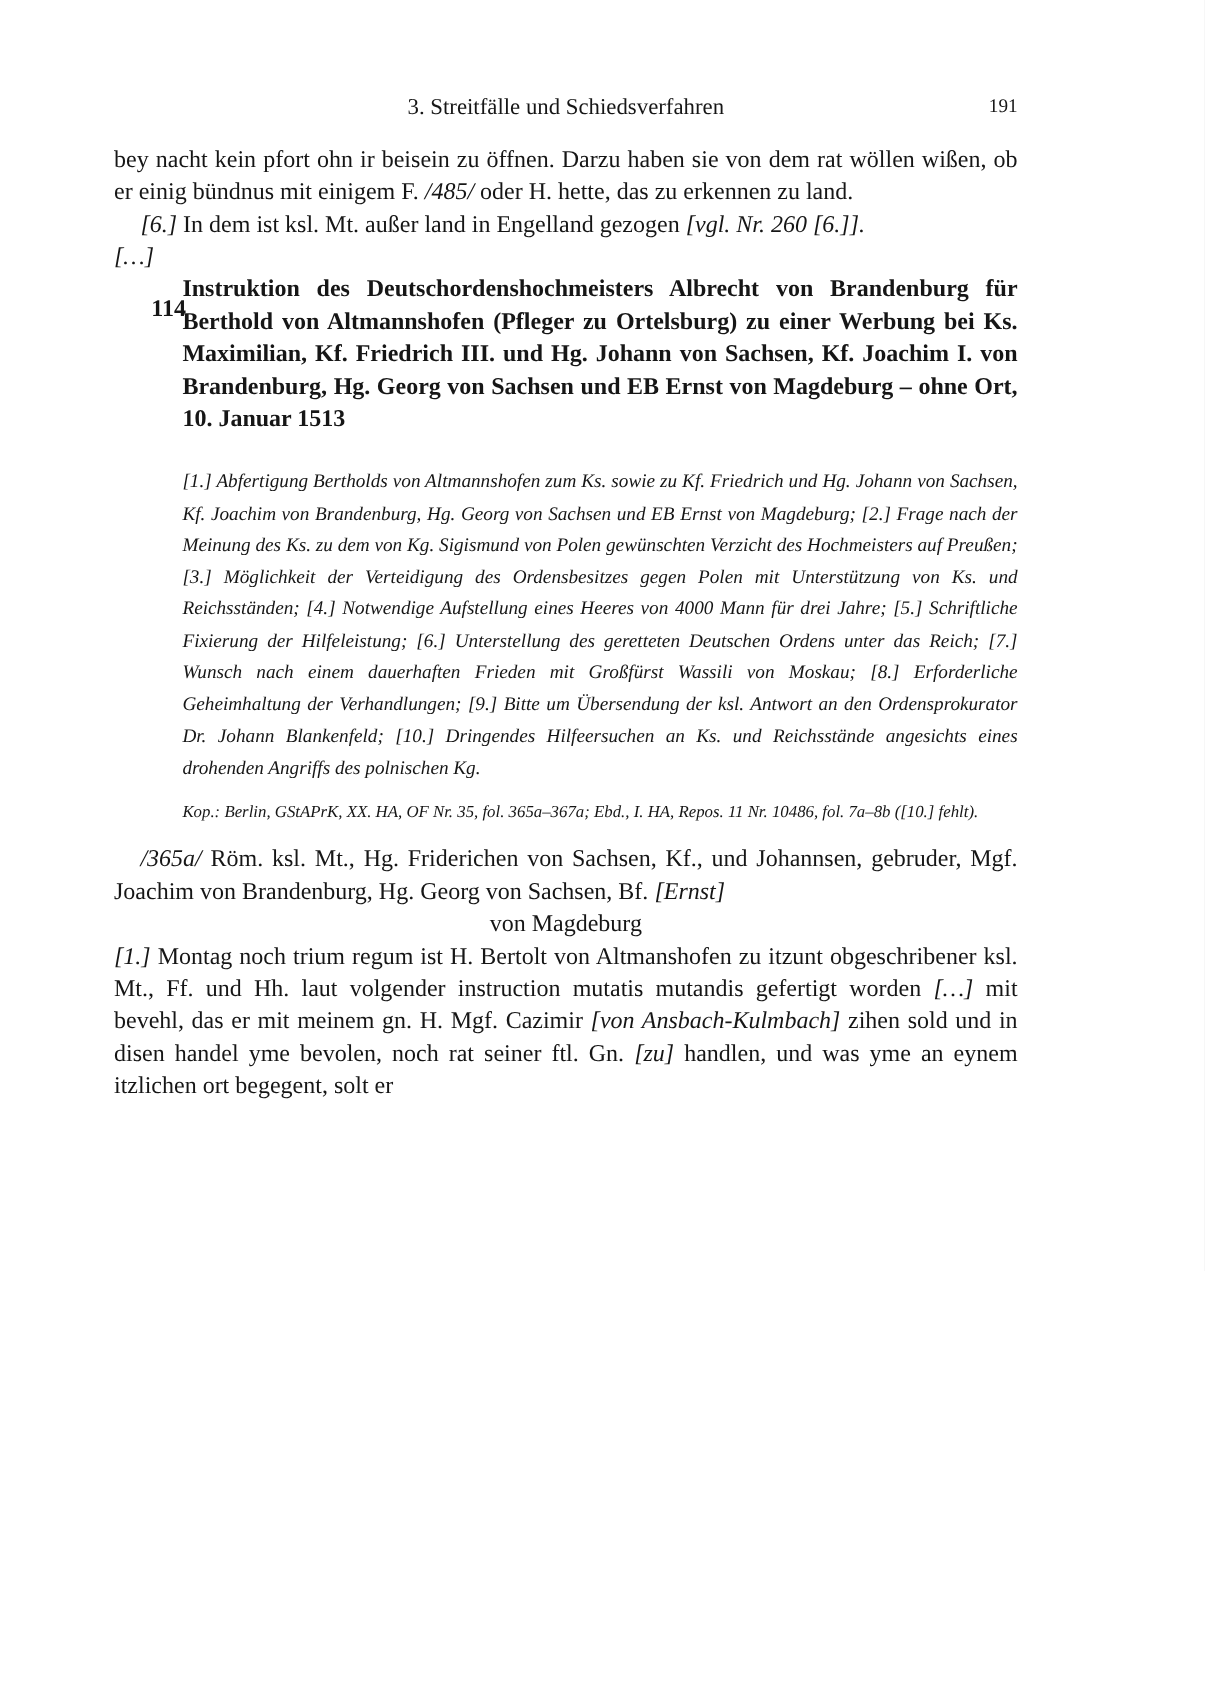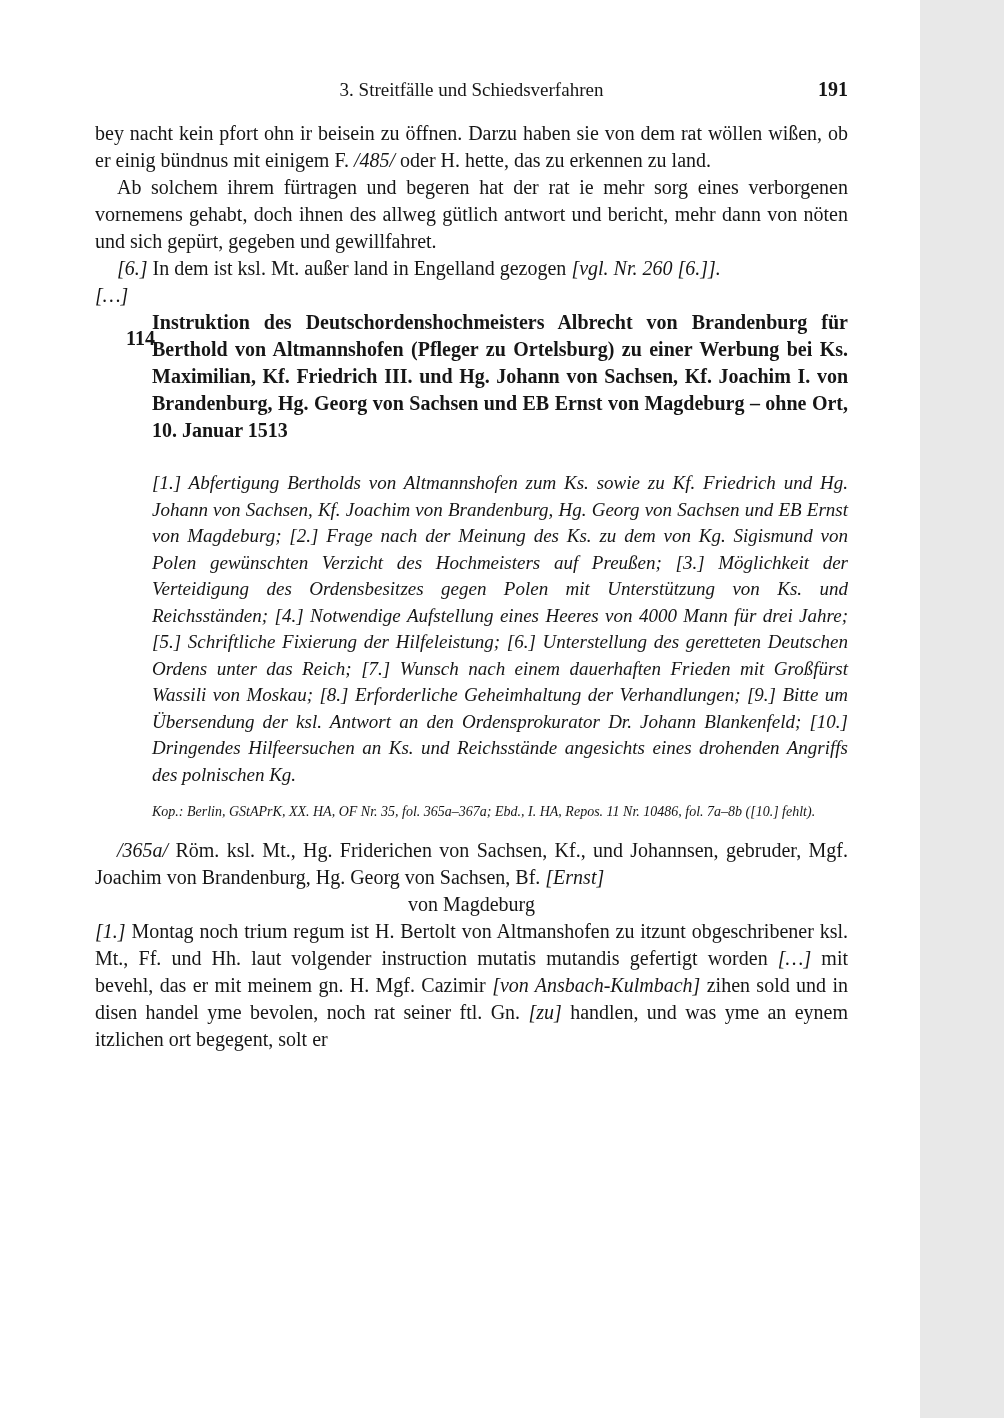--- a/index.html
+++ b/index.html
@@ -1,18 +1,18 @@
 <!DOCTYPE html>
 <html><head>
 <meta charset="utf-8">
 <style>
   html, body { margin: 0; padding: 0; background: #e8e8e8; }
   .page {
     position: relative;
-    width: 920px;
+    width: 1004px;
     height: 1418px;
     background: #ffffff;
     font-family: "Liberation Serif", serif;
     color: #161616;
     overflow: hidden;
   }
   .content {
     position: absolute;
     left: 95px;
     top: 78px;
@@ -26,22 +26,21 @@
     line-height: 24px;
   }
   .running {
     display: block;
     text-align: center;
   }
   .pagenum {
     position: absolute;
     right: 0;
     top: -1px;
-    font-size: 20px;
-    font-weight: bold;
+    font-size: 16px;
   }
   .blk {
     text-align: justify;
     font-size: 20px;
     line-height: 27px;
   }
   .blk.indent { text-indent: 22px; }
   .heading {
     text-align: center;
     white-space: pre-line;
@@ -59,21 +58,21 @@
   .doc-number {
     position: absolute;
     left: 0;
     top: 16px;
     font-weight: bold;
     margin-left: 31px;
   }
   .summary {
     margin-left: 57px;
     font-style: italic;
-    font-size: 19px;
+    font-size: 16px;
     line-height: 26.5px;
     margin-bottom: 12px;
   }
   .source {
     margin-left: 57px;
     font-style: italic;
     font-size: 14px;
     line-height: 24px;
     margin-bottom: 13px;
   }
@@ -84,21 +83,20 @@
 <body>
 
 <div class="page">
   <div class="content">
     <div class="pagehead">
       <span class="running">3. Streitfälle und Schiedsverfahren</span>
       <span class="pagenum">191</span>
     </div>
     <div id="blocks">
         <div class="blk body"><span>bey nacht kein pfort ohn ir beisein zu öffnen. Darzu haben sie von dem rat wöllen wißen, ob er einig bündnus mit einigem F. </span><span class="it">/485/</span><span> oder H. hette, das zu erkennen zu land.</span></div>
-        <div class="blk body indent"><span>Ab solchem ihrem fürtragen und begeren hat der rat ie mehr sorg eines verborgenen vornemens gehabt, doch ihnen des allweg gütlich antwort und bericht, mehr dann von nöten und sich gepürt, gegeben und gewillfahret.</span></div>
         <div class="blk body indent"><span class="it">[6.] </span><span>In dem ist ksl. Mt. außer land in Engelland gezogen </span><span class="it">[vgl. Nr. 260 [6.]].</span></div>
         <div class="blk body"><span class="it">[…]</span></div>
         <div class="blk doc-entry"><span class="doc-number">114</span><span>Instruktion des Deutschordenshochmeisters Albrecht von Brandenburg für Berthold von Altmannshofen (Pfleger zu Ortelsburg) zu einer Werbung bei Ks. Maximilian, Kf. Friedrich III. und Hg. Johann von Sachsen, Kf. Joachim I. von Brandenburg, Hg. Georg von Sachsen und EB Ernst von Magdeburg – ohne Ort, 10. Januar 1513</span></div>
         <div class="blk summary"><span class="it">[1.] Abfertigung Bertholds von Altmannshofen zum Ks. sowie zu Kf. Friedrich und Hg. Johann von Sachsen, Kf. Joachim von Brandenburg, Hg. Georg von Sachsen und EB Ernst von Magdeburg; [2.] Frage nach der Meinung des Ks. zu dem von Kg. Sigismund von Polen gewünschten Verzicht des Hochmeisters auf Preußen; [3.] Möglichkeit der Verteidigung des Ordensbesitzes gegen Polen mit Unterstützung von Ks. und Reichsständen; [4.] Notwendige Aufstellung eines Heeres von 4000 Mann für drei Jahre; [5.] Schriftliche Fixierung der Hilfeleistung; [6.] Unterstellung des geretteten Deutschen Ordens unter das Reich; [7.] Wunsch nach einem dauerhaften Frieden mit Großfürst Wassili von Moskau; [8.] Erforderliche Geheimhaltung der Verhandlungen; [9.] Bitte um Übersendung der ksl. Antwort an den Ordensprokurator Dr. Johann Blankenfeld; [10.] Dringendes Hilfeersuchen an Ks. und Reichsstände angesichts eines drohenden Angriffs des polnischen Kg.</span></div>
         <div class="blk source"><span class="it">Kop.: Berlin, GStAPrK, XX. HA, OF Nr. 35, fol. 365a–367a; Ebd., I. HA, Repos. 11 Nr. 10486, fol. 7a–8b ([10.] fehlt).</span></div>
         <div class="blk body indent"><span class="it">/365a/</span><span> Röm. ksl. Mt., Hg. Friderichen von Sachsen, Kf., und Johannsen, gebruder, Mgf. Joachim von Brandenburg, Hg. Georg von Sachsen, Bf. </span><span class="it">[Ernst]</span></div>
         <div class="blk center"><span>von Magdeburg</span></div>
         <div class="blk body"><span class="it">[1.] </span><span>Montag noch trium regum ist H. Bertolt von Altmanshofen zu itzunt obgeschribener ksl. Mt., Ff. und Hh. laut volgender instruction mutatis mutandis gefertigt worden </span><span class="it">[…]</span><span> mit bevehl, das er mit meinem gn. H. Mgf. Cazimir </span><span class="it">[von Ansbach-Kulmbach]</span><span> zihen sold und in disen handel yme bevolen, noch rat seiner ftl. Gn. </span><span class="it">[zu]</span><span> handlen, und was yme an eynem itzlichen ort begegent, solt er</span></div>
       </div>
   </div>

